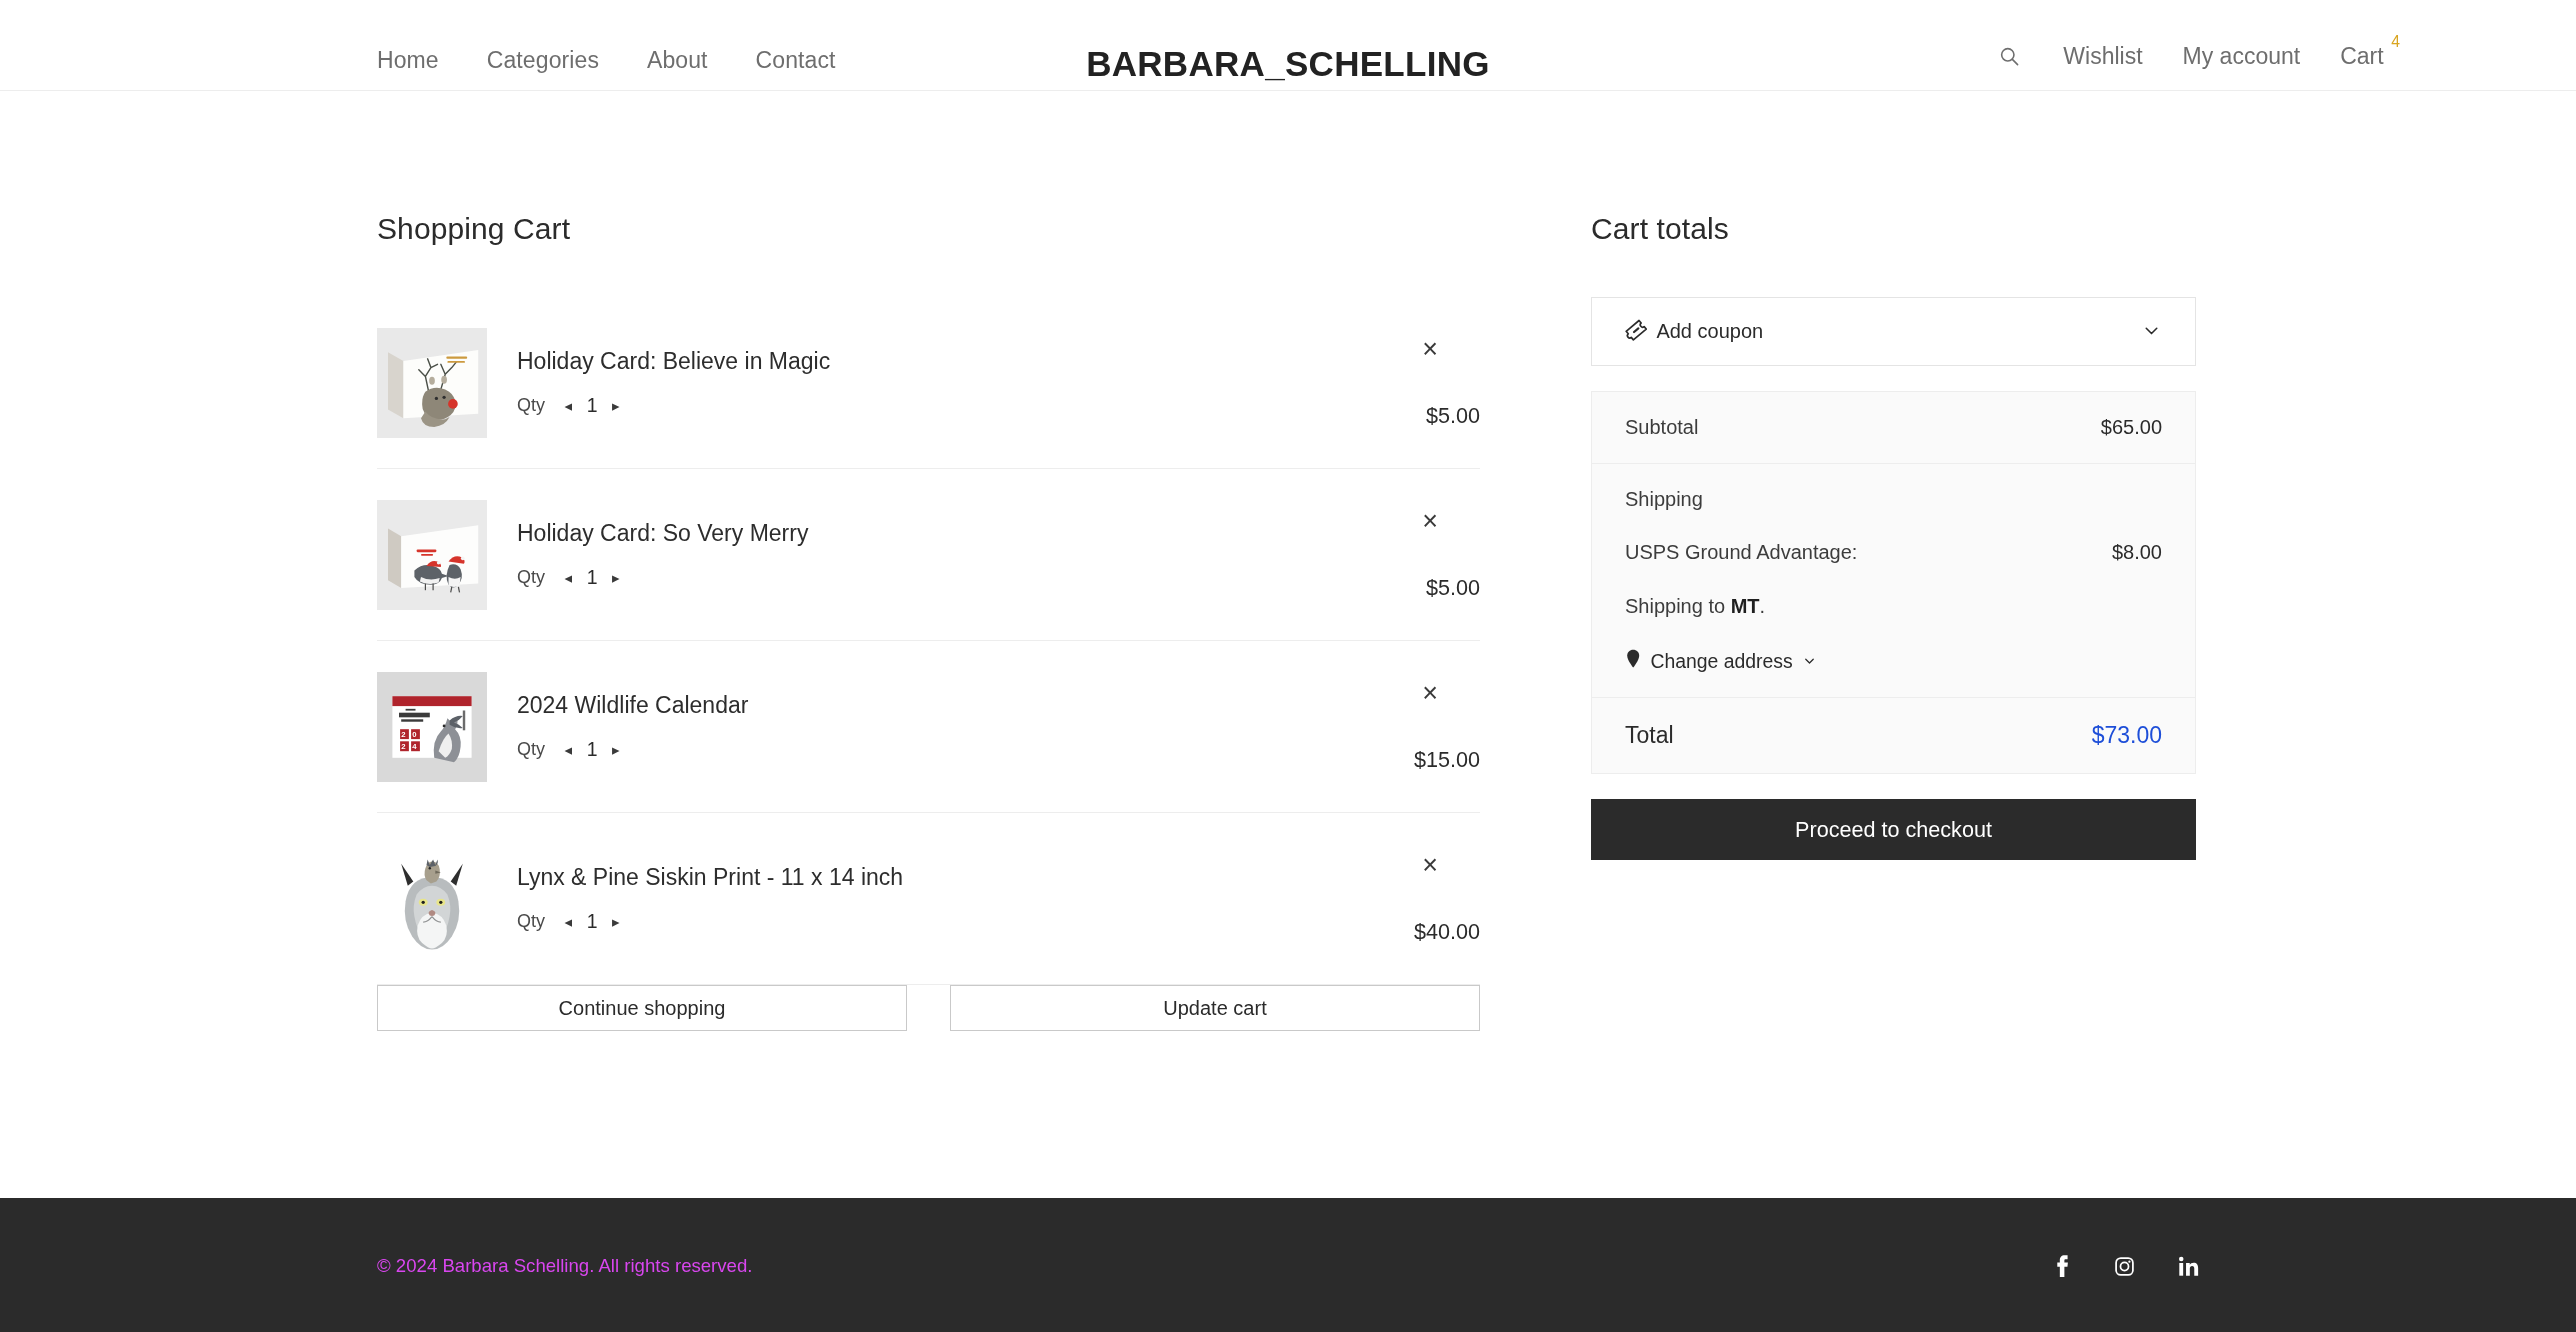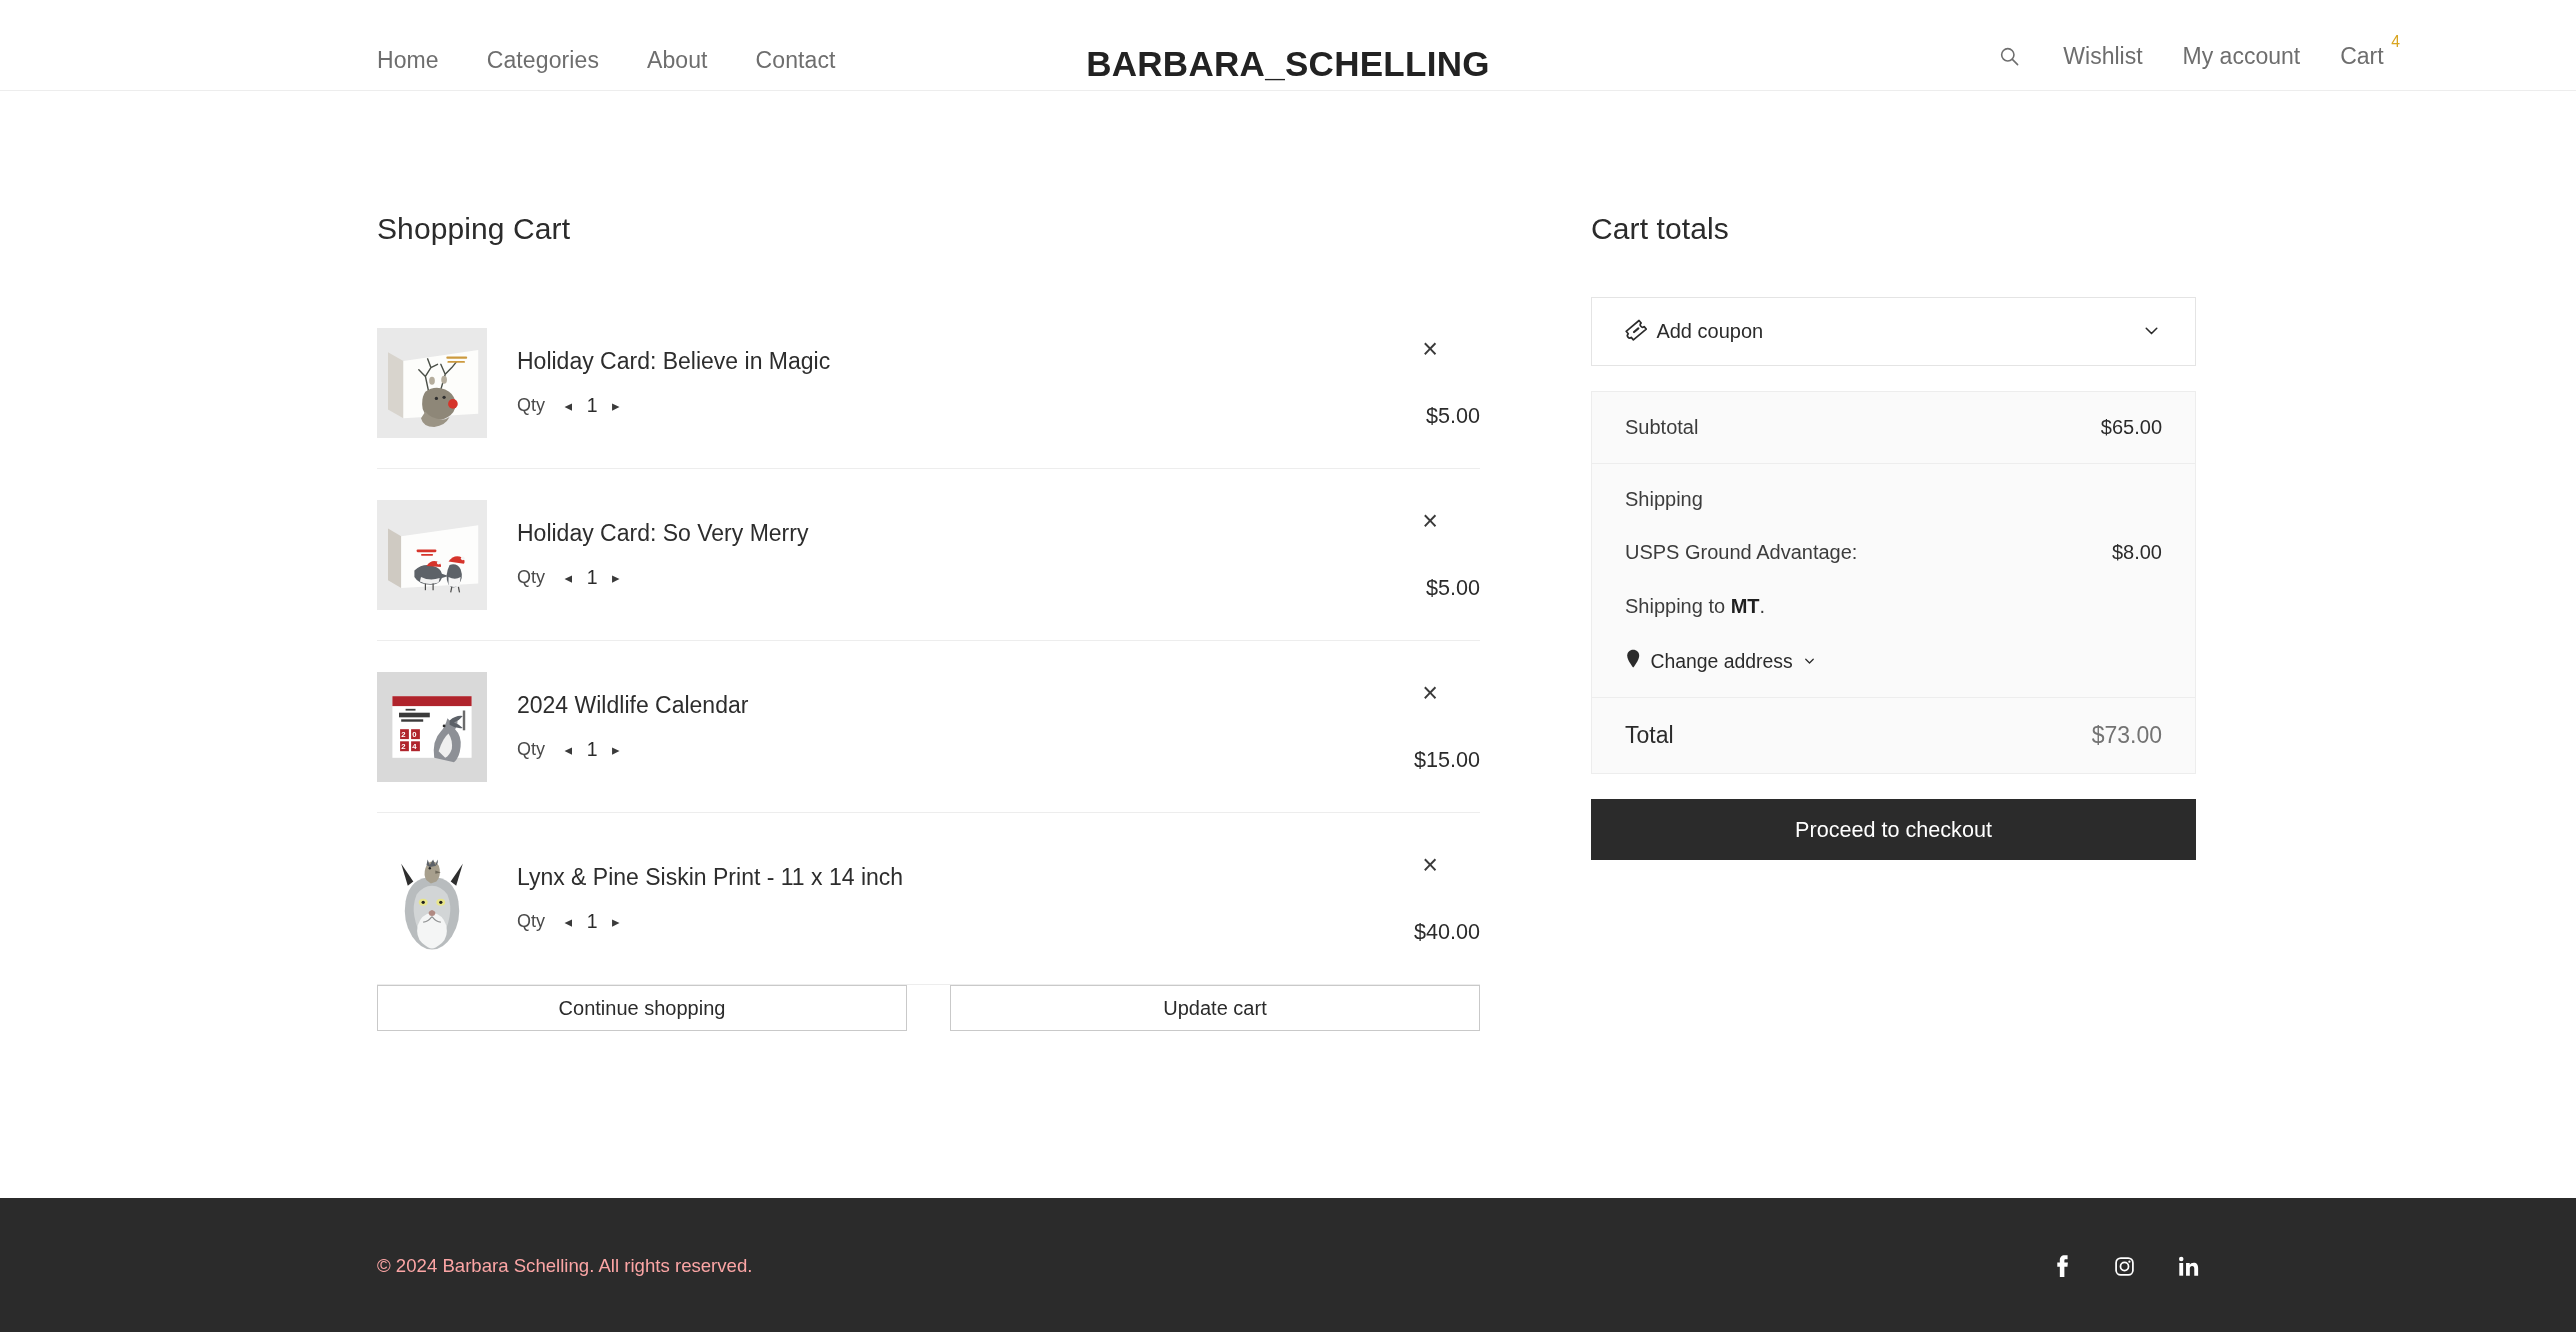--- a/index.html
+++ b/index.html
@@ -123,21 +123,21 @@
   .tt-row {
     padding: 24px 33px;
     border-bottom: 1.5px solid #ededed;
     background: #fafafa;
   }
   .tt-row:last-child { border-bottom: none; }
   .tt-line { display: flex; align-items: baseline; justify-content: space-between; }
   .tt-label { font-size: 20px; color: #3c3c3c; }
   .tt-value { font-size: 20px; color: #2b2b2b; }
   .tt-total-label { font-size: 23px; color: #2b2b2b; }
-  .tt-total-value { font-size: 23px; color: #737373; font-weight: 400; }
+  .tt-total-value { font-size: 23px; color: #1d4ed8; font-weight: 400; }
   .ship-head { font-size: 20px; color: #3c3c3c; }
   .ship-method { margin-top: 30px; }
   .ship-to { margin-top: 31px; font-size: 20px; color: #3c3c3c; }
   .ship-to b { font-weight: bold; color: #1f1f1f; }
   .change-addr {
     margin-top: 31px; display: flex; align-items: center; gap: 9px;
     font-size: 19.4px; color: #2b2b2b; cursor: pointer;
   }
   .checkout-btn {
     margin-top: 25px; width: 605px; height: 61px;
@@ -148,21 +148,21 @@
 
   
   .footer {
     position: absolute; left: 0; bottom: 0; width: 2576px; height: 135px;
     background: #2b2b2b;
   }
   .footer-inner {
     position: absolute; left: 377px; right: 377px; top: 57px;
     display: flex; align-items: center; justify-content: space-between;
   }
-  .copyright { font-size: 18.6px; color: #fca5a5; text-align: right; }
+  .copyright { font-size: 18.6px; color: #d946ef; text-align: right; }
   .socials { display: flex; align-items: center; gap: 43px; }
   .socials a { color: #ffffff; display: flex; align-items: center; }
 </style>
 </head>
 <body>
 
 <div class="page">
 
   <div class="header">
 

